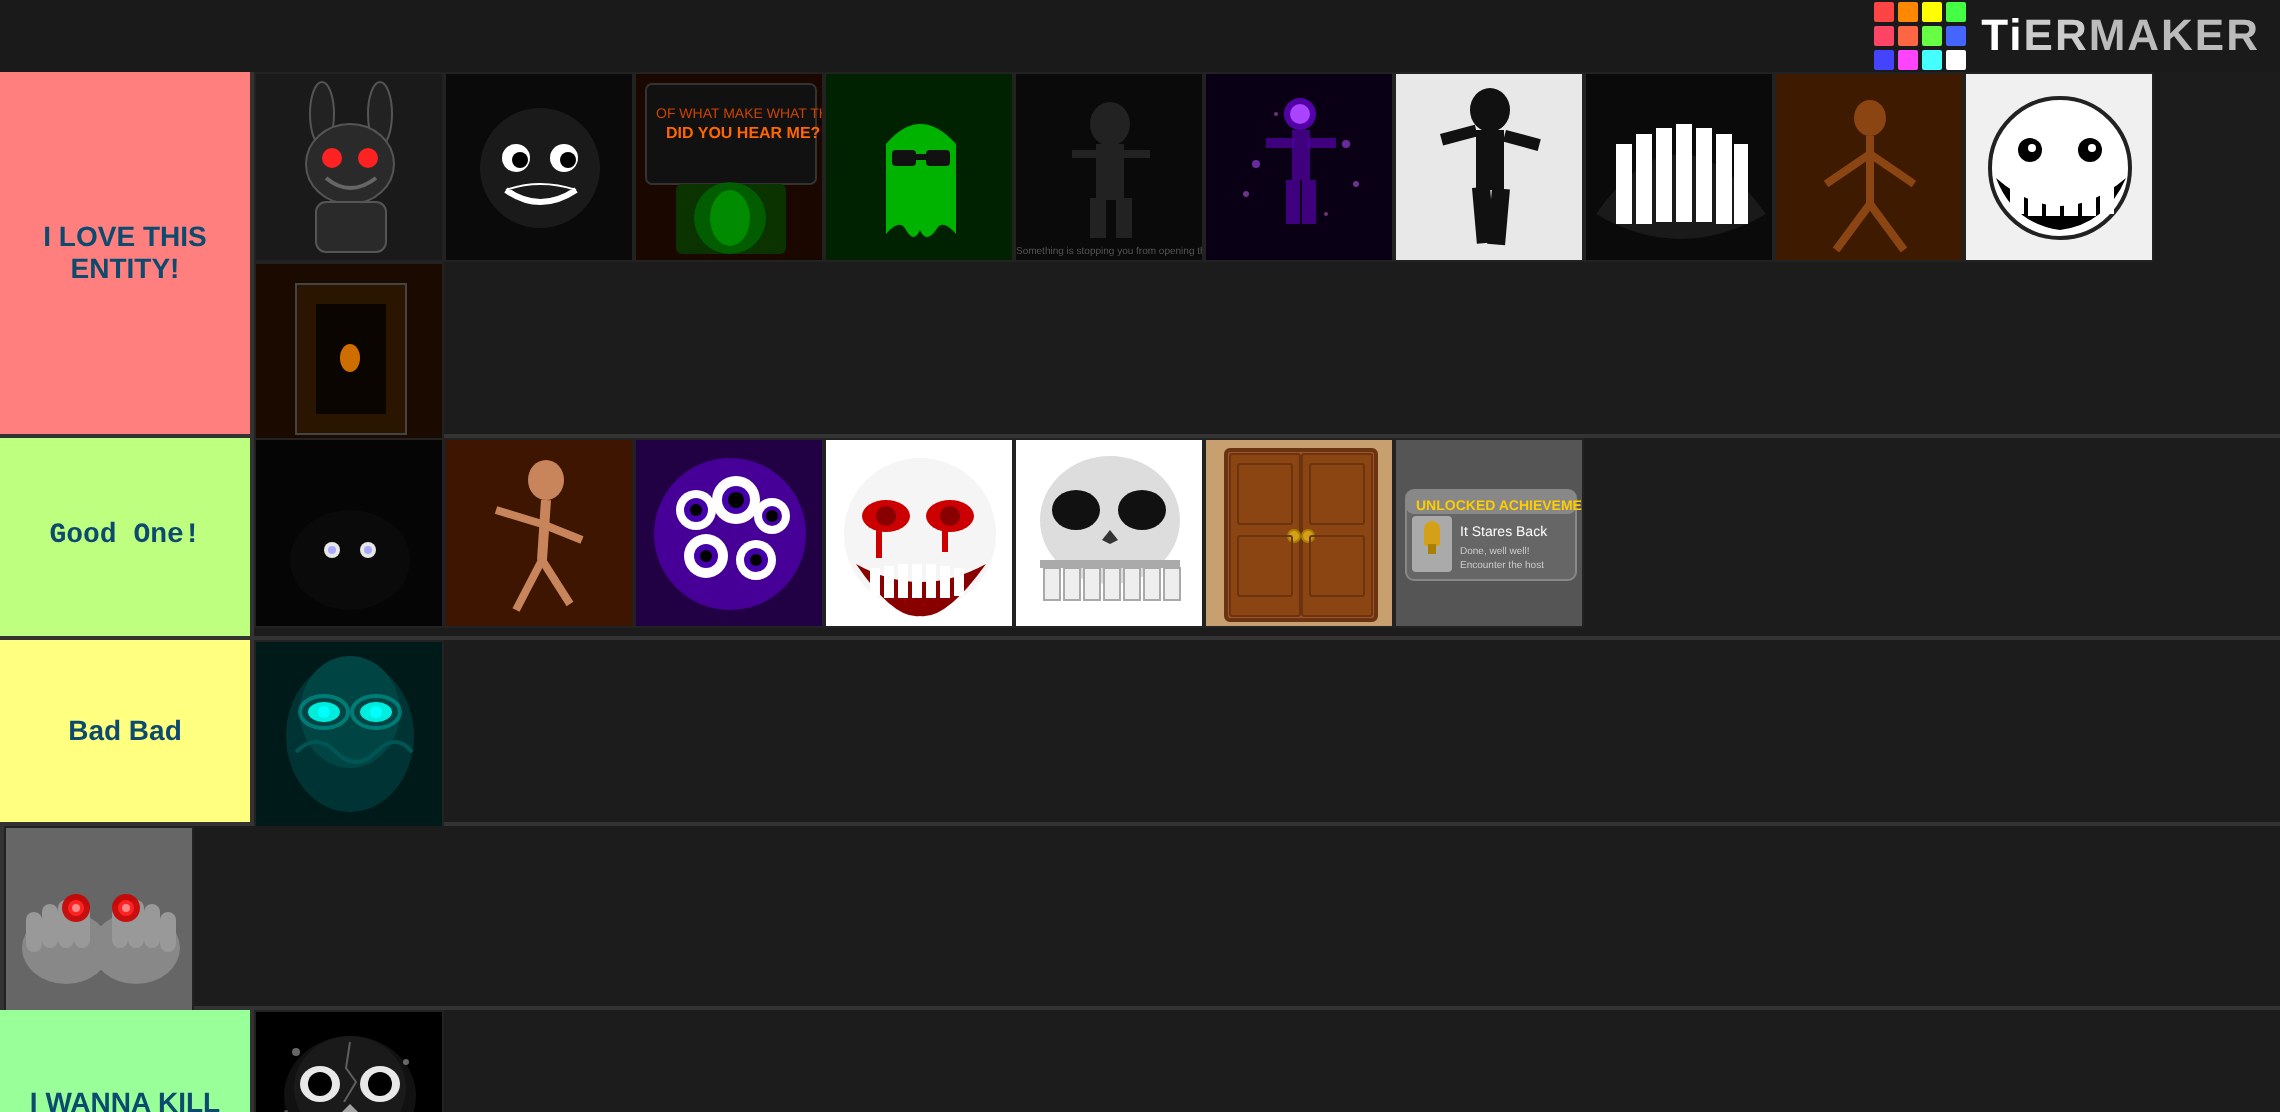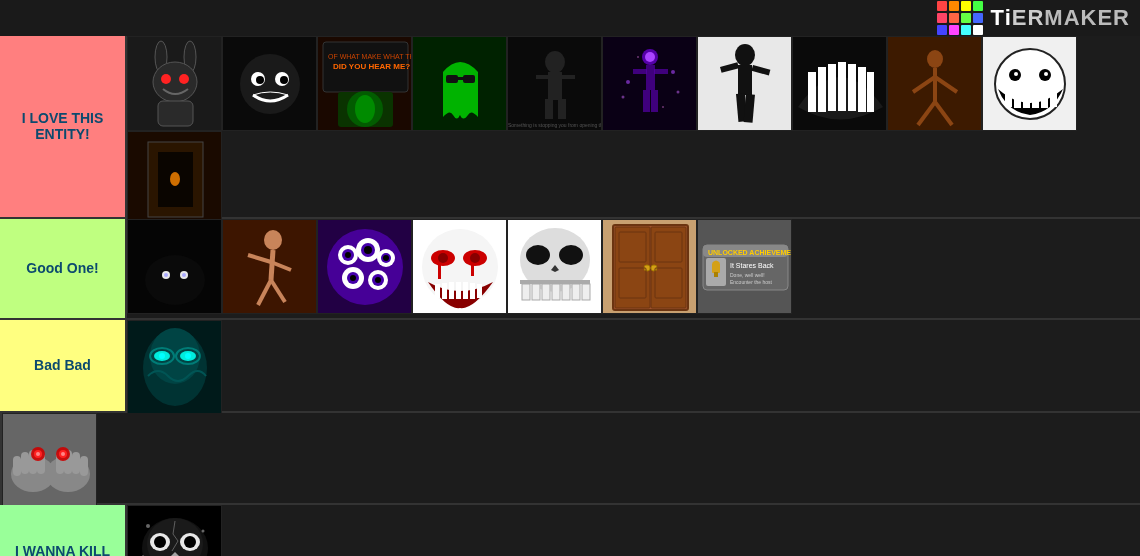--- a/index.html
+++ b/index.html
@@ -84,21 +84,21 @@
     }
     .tier-item {
       width: 95px;
       height: 95px;
       overflow: hidden;
       flex-shrink: 0;
       border: 1px solid #222;
     }
     
     .row-pink { background-color: #ff7f7f; }
-    .row-yellow-green { background-color: #bfff80; }
+    .row-yellow-green { background-color: #bfff80; font-family: Liberation Mono, monospace; }
     .row-yellow { background-color: #ffff80; text-align: right; }
     .row-light-yellow { background-color: #ffff99; }
     .row-light-green { background-color: #99ff99; }
   </style>
 </head>
 <body>
 
 <div class="tiermaker-container">
 
   <div class="header">

